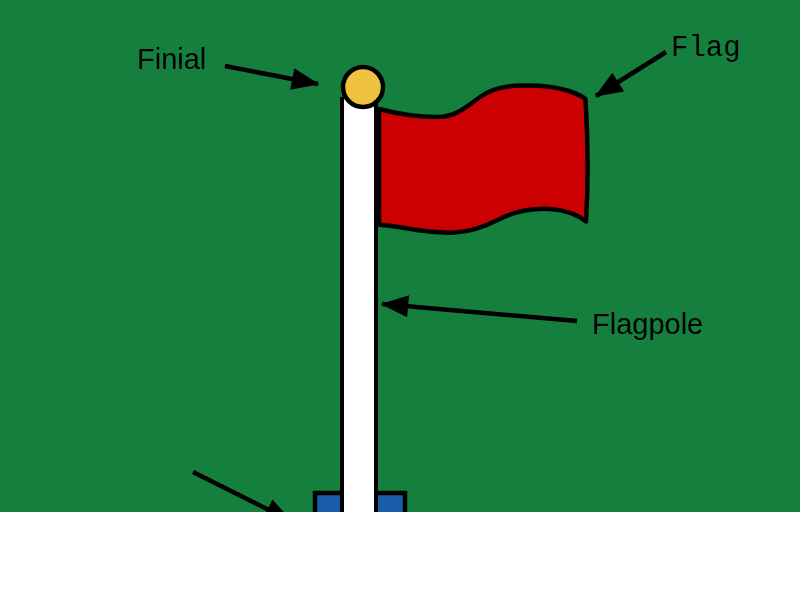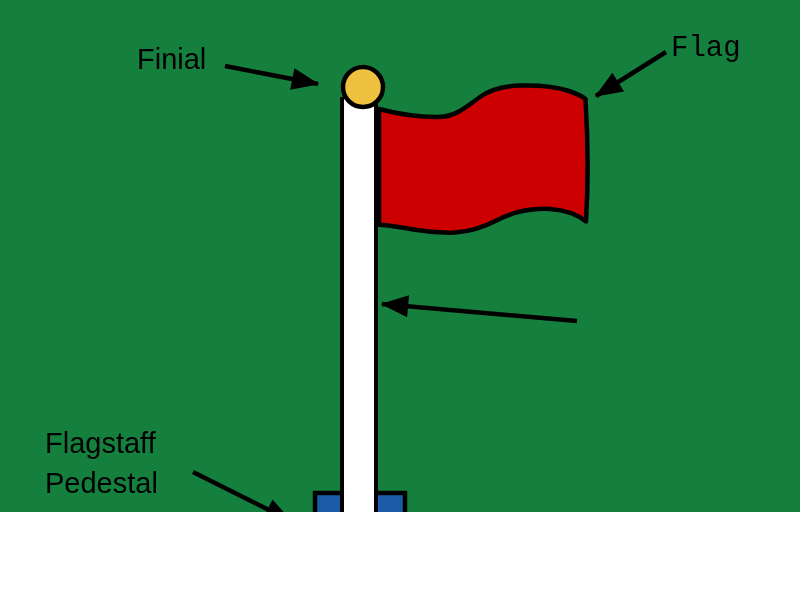--- a/index.html
+++ b/index.html
@@ -70,19 +70,16 @@
 
     <line x1="577" y1="321" x2="382" y2="304" stroke-width="4.5" marker-end="url(#arrowhead)" stroke="#000000"></line>
 
     <line x1="193" y1="472" x2="291" y2="521" stroke-width="4.5" marker-end="url(#arrowhead)" stroke="#000000"></line>
   </svg>
 
   <div class="label" style="left:137px; top:45px;">Finial</div>
 
   <div class="label" style="left:671px; top:34px;font-family:Liberation Mono, monospace;">Flag</div>
 
+  <div class="label" style="left:592px; top:310px;">Flagpole</div>
 
-  <div class="label multiline" style="left:45px; top:423px;">
-    <div>Flagstaff</div>
-    <div>Pedestal</div>
-  </div>
 
 </div>
 
 </body></html>

